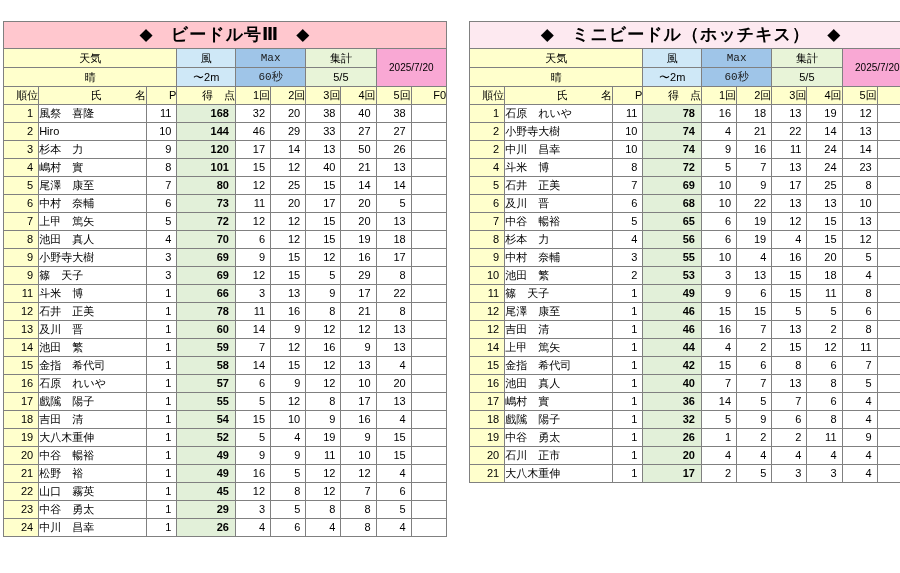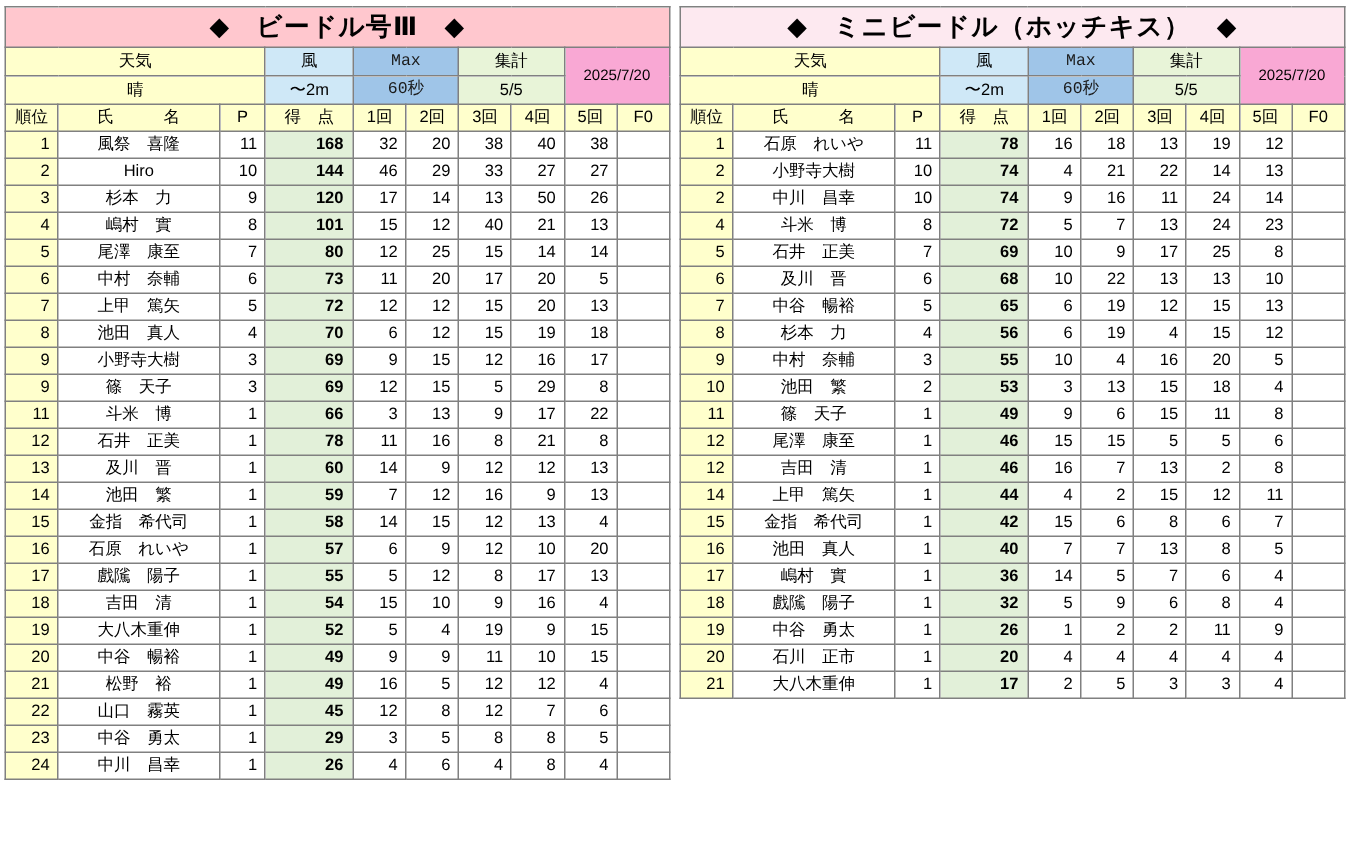--- a/index.html
+++ b/index.html
@@ -4,41 +4,41 @@
 <style>
   html,body{margin:0;padding:0;}
   body{
     width:900px;height:573px;
     background:#ffffff;
     font-family:"Liberation Sans","DejaVu Sans",sans-serif;
     font-size:11px;
     color:#000;
     overflow:hidden;
   }
-  .page{display:flex;width:900px;height:573px;box-sizing:border-box;padding:4px 3px;gap:6px;}
+  .page{display:flex;width:900px;height:573px;box-sizing:border-box;padding:21px 3px;gap:22px;}
   .panel{flex:0 0 auto;}
   .panel.left{width:444px;}
   .panel.right{width:444px;}
   table{border-collapse:collapse;table-layout:fixed;width:100%;}
   td,th{border:1px solid #808080;padding:0;font-weight:normal;text-align:center;
         height:17px;line-height:17px;font-size:11px;overflow:hidden;white-space:nowrap;}
   .title{
     font-size:17px;font-weight:bold;letter-spacing:1px;height:26px;line-height:26px;
   }
   .title.left{background:#ffc7ce;}
   .title.right{background:#fde9f0;}
   .subhead{height:19px;line-height:19px;}
   .tenki{background:#ffffcc;}
   .kaze{background:#cfe8f7;}
   .max{background:#9fc5e8;color:#1a1a1a;font-family:Liberation Mono, monospace;}
   .shukei{background:#e8f4d8;margin-left:42px;}
   .date{background:#f9a8d4;font-size:10px;}
-  .colhead{background:#ffffcc;font-weight:normal;}
+  .colhead{background:#ffffcc;font-weight:normal;text-align:right;}
   .rank{text-align:right;padding-right:5px;background:#ffffcc;}
-  .name{text-align:center;}
+  .name{text-align:left;}
   .p{text-align:right;padding-right:5px;}
   .score{text-align:right;padding-right:6px;background:#e2f0d9;font-weight:bold;}
   .num{text-align:right;padding-right:5px;}
   .hdrrow td{font-size:11px;}
   col.c-rank{width:30px;}
   col.c-name{width:92px;}
   col.c-p{width:26px;}
   col.c-score{width:50px;}
   col.c-try{width:30px;}
 </style>

